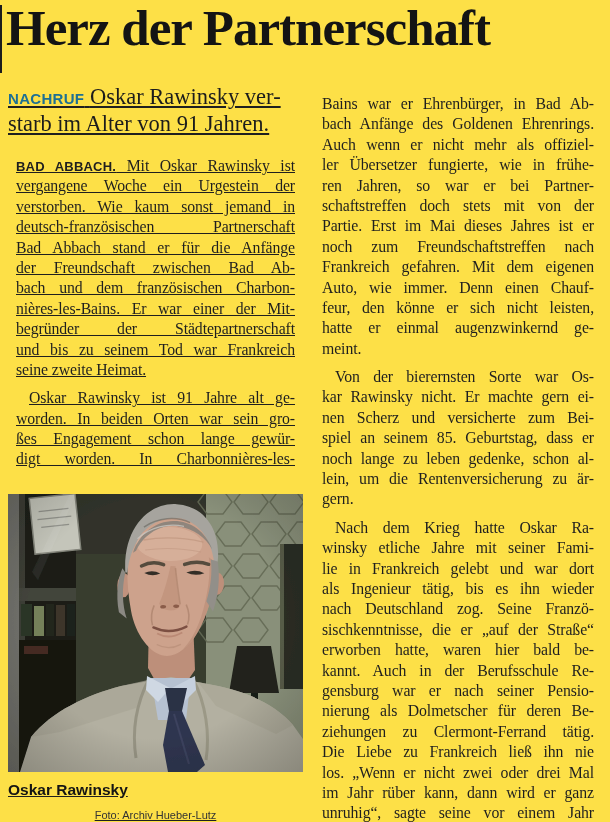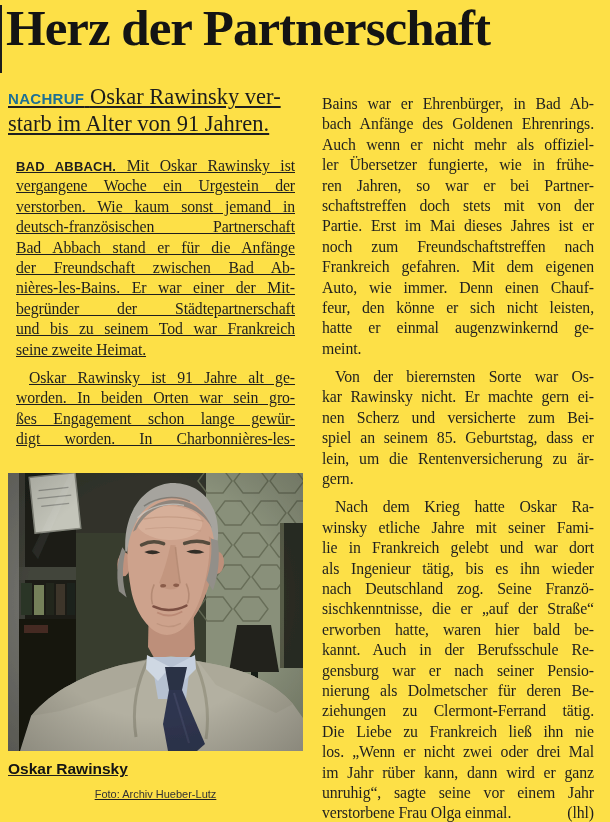--- a/index.html
+++ b/index.html
@@ -56,20 +56,21 @@
       </div>
 
       <div class="body">
           <div class="para">
             <div class="line"><span class="leadin">BAD ABBACH.</span> Mit Oskar Rawinsky ist</div>
             <div class="line">vergangene Woche ein Urgestein der</div>
             <div class="line">verstorben. Wie kaum sonst jemand in</div>
             <div class="line">deutsch-französischen Partnerschaft</div>
             <div class="line">Bad Abbach stand er für die Anfänge</div>
             <div class="line">der Freundschaft zwischen Bad Ab-</div>
+            <div class="line">bach und dem französischen Charbon-</div>
             <div class="line">nières-les-Bains. Er war einer der Mit-</div>
             <div class="line">begründer der Städtepartnerschaft</div>
             <div class="line">und bis zu seinem Tod war Frankreich</div>
             <div class="line lastline">seine zweite Heimat.</div>
           </div>
           <div class="para indent">
             <div class="line">Oskar Rawinsky ist 91 Jahre alt ge-</div>
             <div class="line">worden. In beiden Orten war sein gro-</div>
             <div class="line">ßes Engagement schon lange gewür-</div>
             <div class="line">digt worden. In Charbonnières-les-</div>
@@ -205,20 +206,21 @@
           <div class="line">Auto, wie immer. Denn einen Chauf-</div>
           <div class="line">feur, den könne er sich nicht leisten,</div>
           <div class="line">hatte er einmal augenzwinkernd ge-</div>
           <div class="line lastline">meint.</div>
         </div>
         <div class="para indent">
           <div class="line">Von der bierernsten Sorte war Os-</div>
           <div class="line">kar Rawinsky nicht. Er machte gern ei-</div>
           <div class="line">nen Scherz und versicherte zum Bei-</div>
           <div class="line">spiel an seinem 85. Geburtstag, dass er</div>
+          <div class="line">noch lange zu leben gedenke, schon al-</div>
           <div class="line">lein, um die Rentenversicherung zu är-</div>
           <div class="line lastline">gern.</div>
         </div>
         <div class="para indent">
           <div class="line">Nach dem Krieg hatte Oskar Ra-</div>
           <div class="line">winsky etliche Jahre mit seiner Fami-</div>
           <div class="line">lie in Frankreich gelebt und war dort</div>
           <div class="line">als Ingenieur tätig, bis es ihn wieder</div>
           <div class="line">nach Deutschland zog. Seine Franzö-</div>
           <div class="line">sischkenntnisse, die er „auf der Straße“</div>

